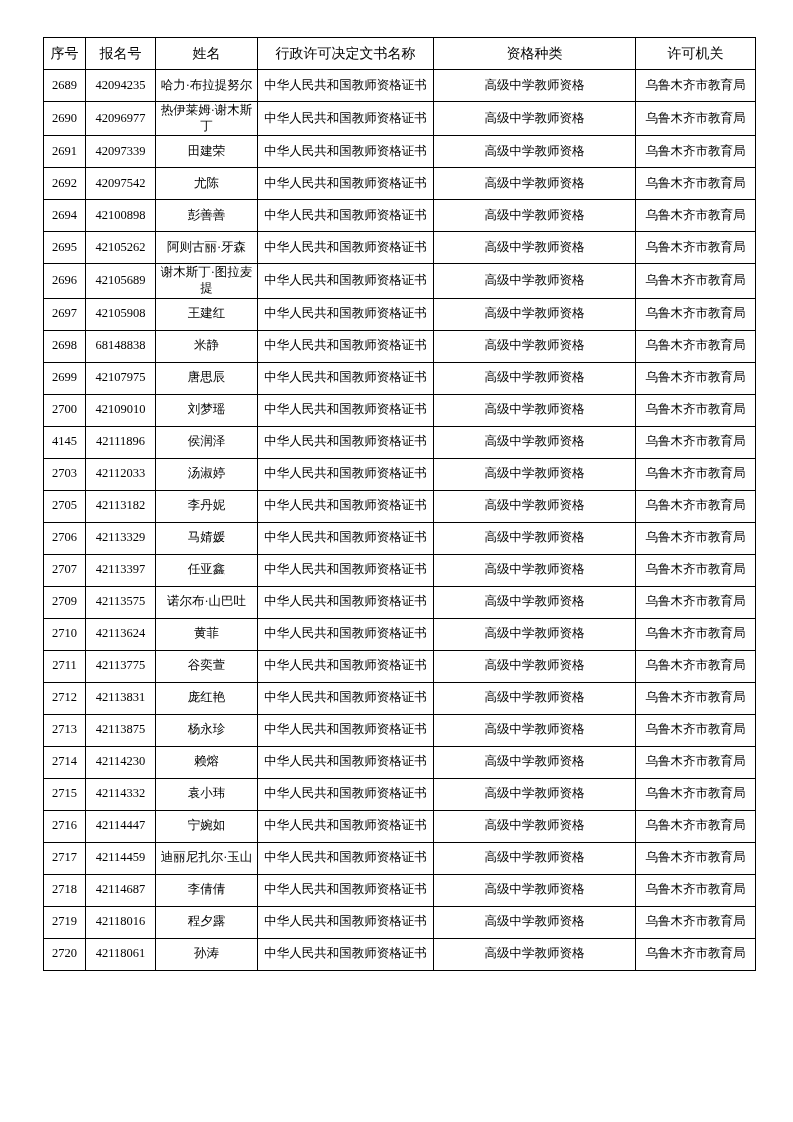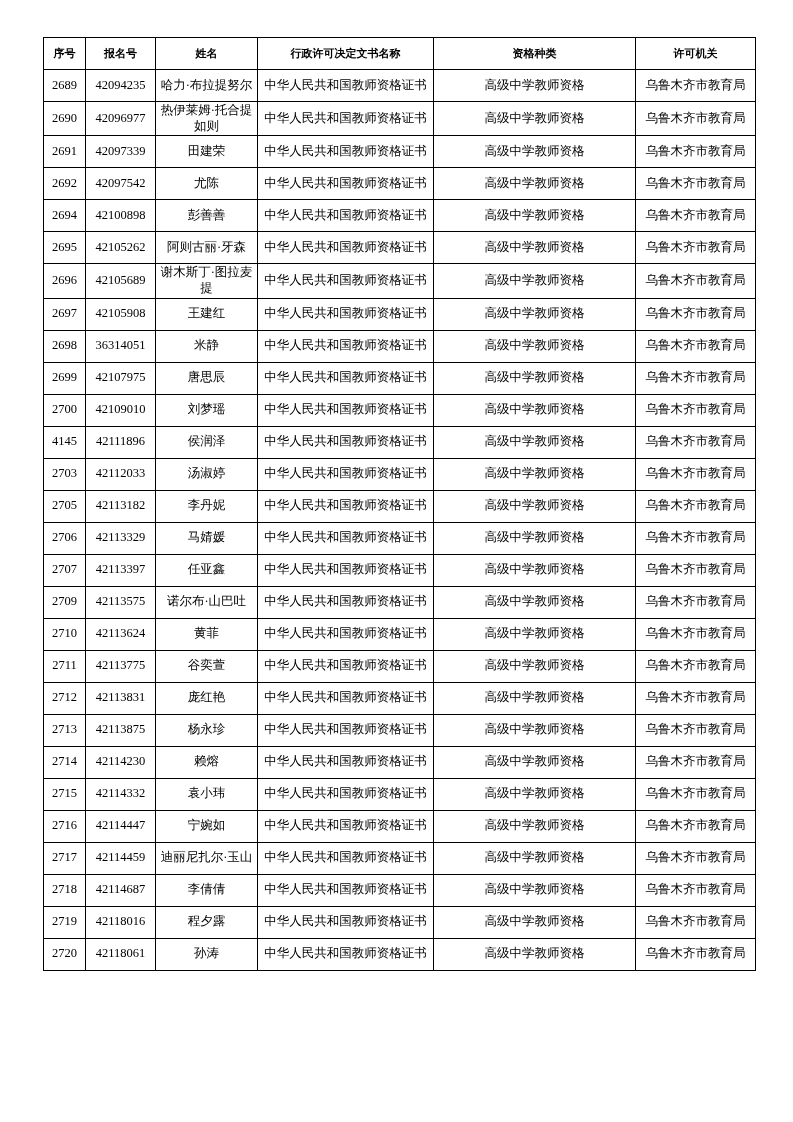--- a/index.html
+++ b/index.html
@@ -31,22 +31,22 @@
     text-align: center;
     vertical-align: middle;
     font-size: 12.5px;
     line-height: 1.25;
     padding: 1px 2px;
     overflow: hidden;
     word-break: break-all;
   }
   table.doc-table th {
     height: 29px;
-    font-weight: bold;
-    font-size: 11px;
+    font-weight: normal;
+    font-size: 14px;
   }
   table.doc-table td {
     height: 29px; 
   }
   col.c-no       { width: 42px; }
   col.c-reg      { width: 70px; }
   col.c-name     { width: 102px; }
   col.c-doc      { width: 176px; }
   col.c-type     { width: 202px; }
   col.c-authority{ width: 120px; }
@@ -80,21 +80,21 @@
     <td>42094235</td>
     <td>哈力·布拉提努尔</td>
     <td>中华人民共和国教师资格证书</td>
     <td>高级中学教师资格</td>
     <td>乌鲁木齐市教育局</td>
   </tr>
 
   <tr>
     <td>2690</td>
     <td>42096977</td>
-    <td>热伊莱姆·托合提如则</td>
+    <td>热伊莱姆·谢木斯丁</td>
     <td>中华人民共和国教师资格证书</td>
     <td>高级中学教师资格</td>
     <td>乌鲁木齐市教育局</td>
   </tr>
 
   <tr>
     <td>2691</td>
     <td>42097339</td>
     <td>田建荣</td>
     <td>中华人民共和国教师资格证书</td>
@@ -143,21 +143,21 @@
     <td>2697</td>
     <td>42105908</td>
     <td>王建红</td>
     <td>中华人民共和国教师资格证书</td>
     <td>高级中学教师资格</td>
     <td>乌鲁木齐市教育局</td>
   </tr>
 
   <tr>
     <td>2698</td>
-    <td>36314051</td>
+    <td>68148838</td>
     <td>米静</td>
     <td>中华人民共和国教师资格证书</td>
     <td>高级中学教师资格</td>
     <td>乌鲁木齐市教育局</td>
   </tr>
 
   <tr>
     <td>2699</td>
     <td>42107975</td>
     <td>唐思辰</td>

